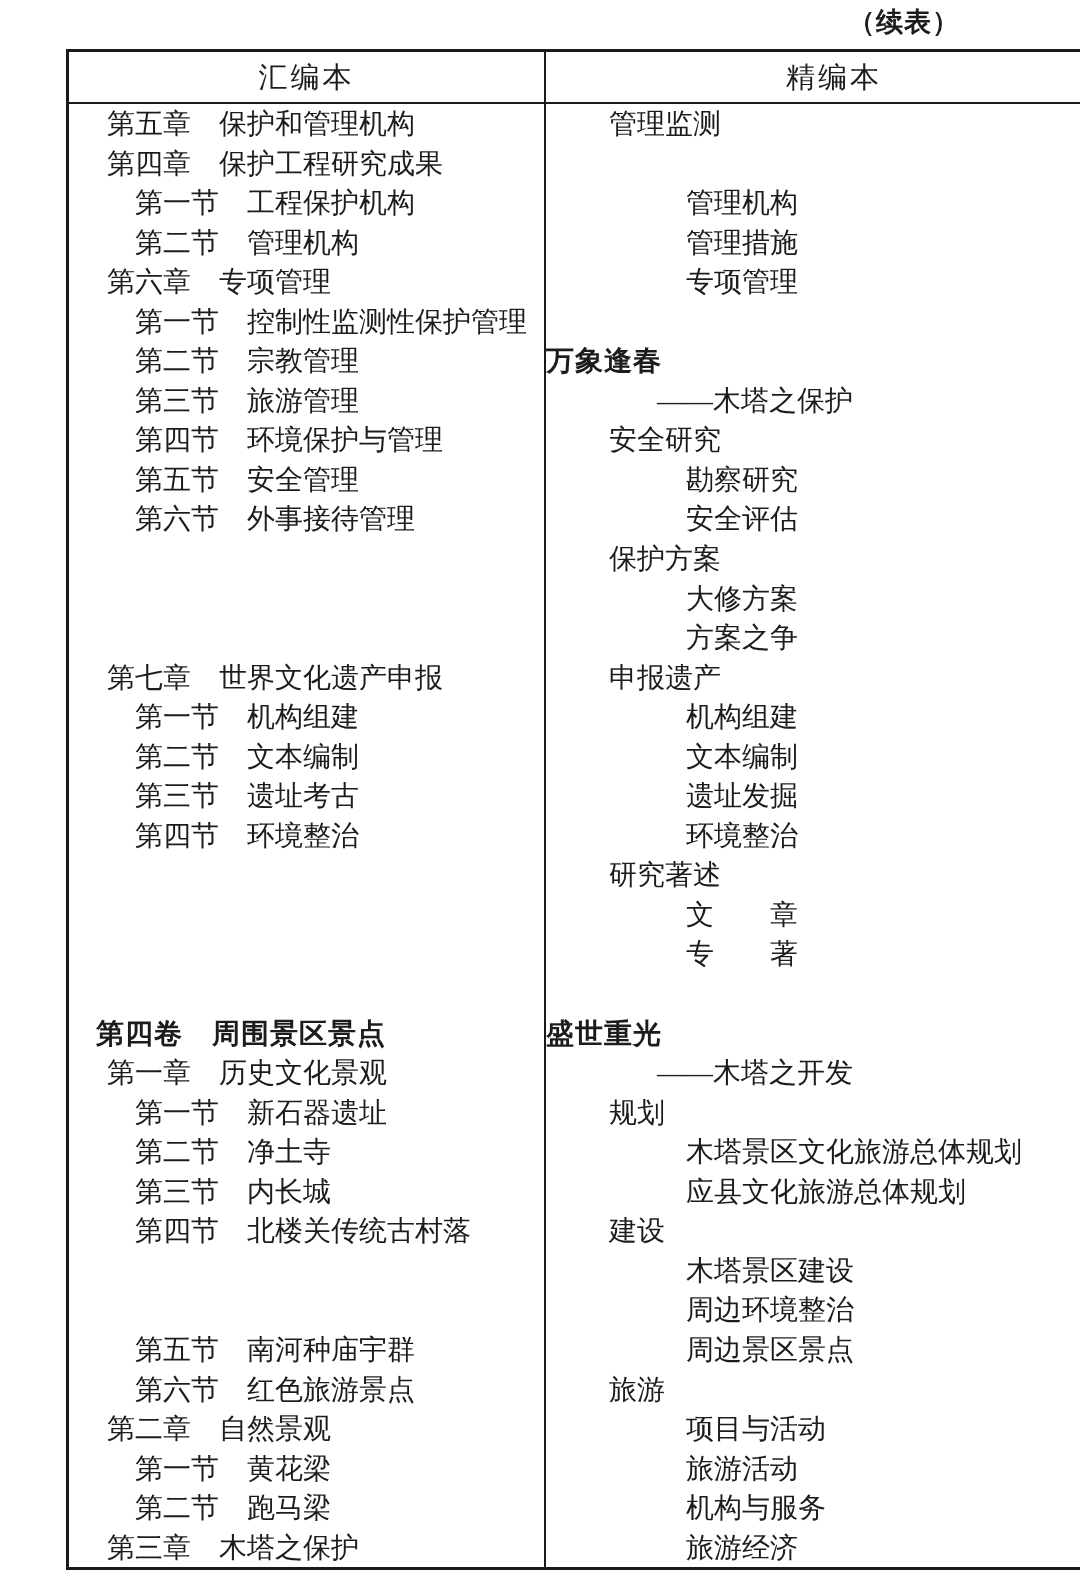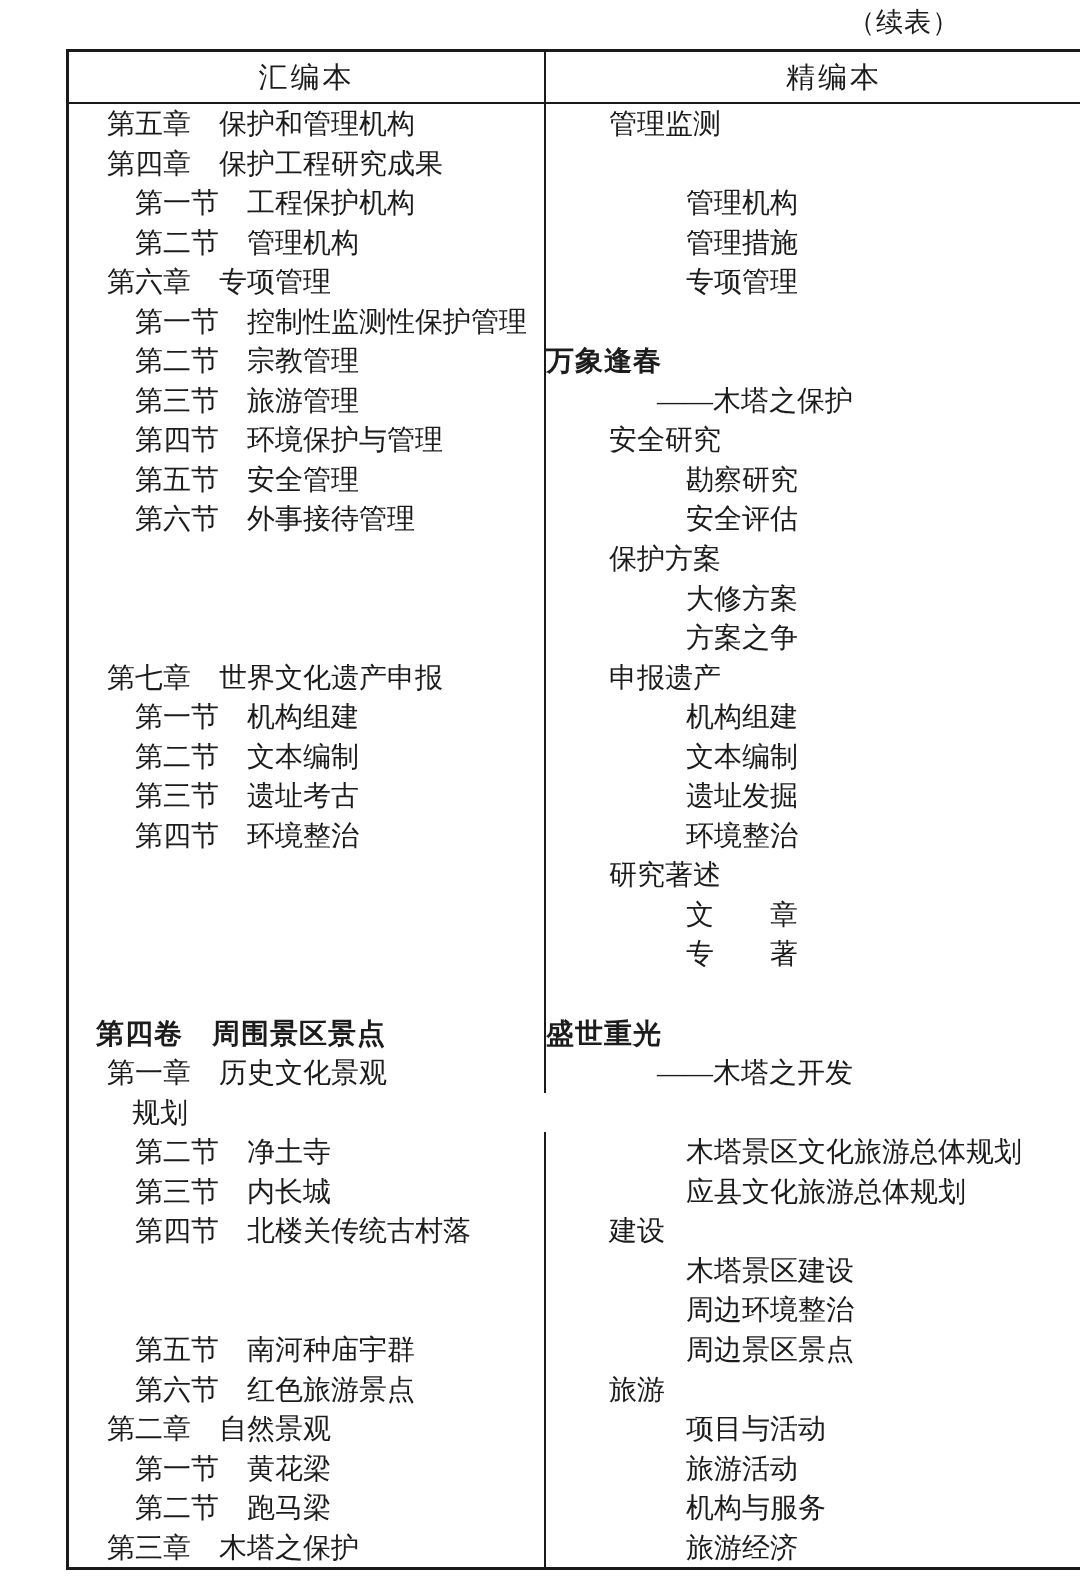--- a/index.html
+++ b/index.html
@@ -13,20 +13,21 @@
   }
   .page{position:absolute;inset:0;}
 
   .continued-label{
     position:absolute;
     top:4px;
     right:120px;
     font-size:27px;
     letter-spacing:1px;
     white-space:nowrap;
+    font-weight:bold;
   }
 
   .tbl{
     position:absolute;
     left:66px; top:49px;
     width:1059px;
     box-sizing:border-box;
     border:3px solid #1a1a1a;
     background:#fff;
   }
@@ -286,20 +287,23 @@
         </div>
         <div class="tr">
           <div class="td left">
             <span class="line L-c">第一章　历史文化景观</span>
           </div>
           <div class="td right">
             <span class="line R-d">——木塔之开发</span>
           </div>
         </div>
         <div class="tr">
+          <div class="td left">
+            <span class="line L-s">第一节　新石器遗址</span>
+          </div>
           <div class="td right">
             <span class="line R-1">规划</span>
           </div>
         </div>
         <div class="tr">
           <div class="td left">
             <span class="line L-s">第二节　净土寺</span>
           </div>
           <div class="td right">
             <span class="line R-2">木塔景区文化旅游总体规划</span>

